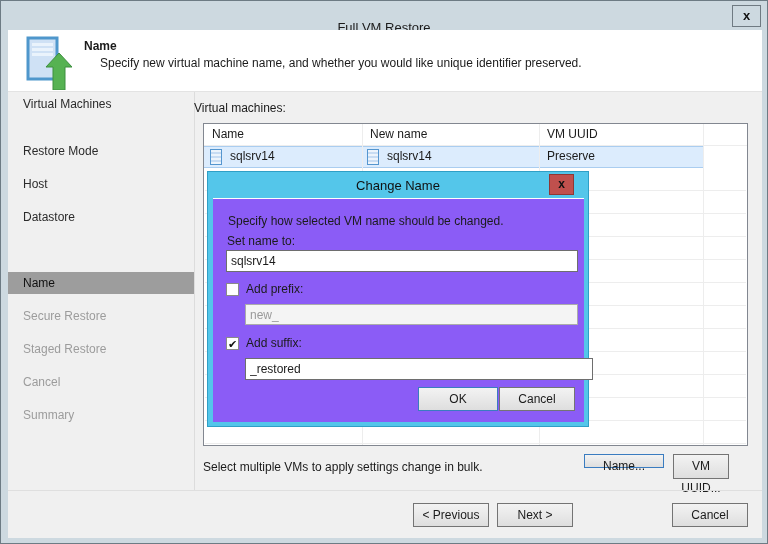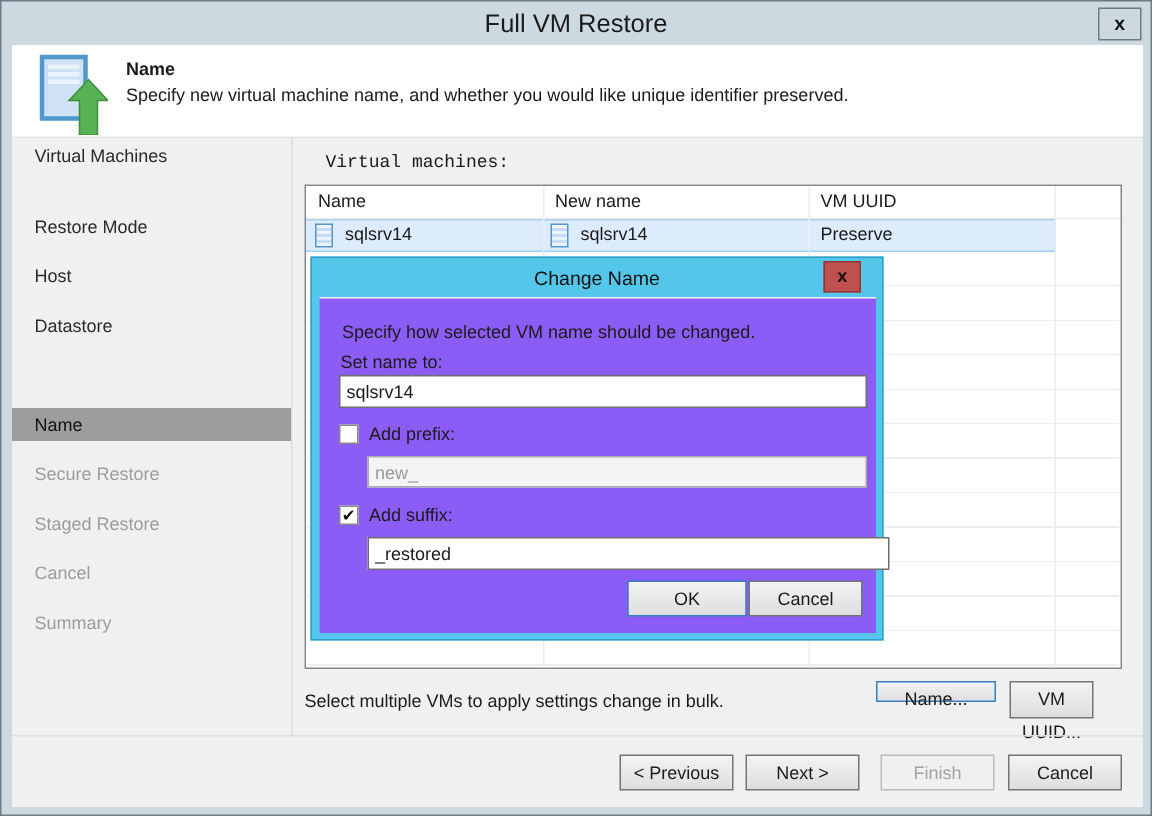--- a/index.html
+++ b/index.html
@@ -2,39 +2,39 @@
 <html><head>
 <meta charset="utf-8">
 <style>
   html,body{margin:0;padding:0;background:#555;}
   *{box-sizing:border-box;font-family:"Liberation Sans",sans-serif;}
   #stage{position:relative;width:768px;height:544px;background:#cdd9e0;border:1px solid #6d7b84;overflow:hidden;}
   .txt{color:#1b1b1b;font-size:12px;white-space:nowrap;}
   .abs{position:absolute;}
 
   
-  #titlebar{left:0;top:0;width:100%;height:30px;text-align:center;line-height:29px;font-size:17px;color:#1b1b1b;}
+  #titlebar{left:0;top:12px;width:100%;height:30px;text-align:center;line-height:29px;font-size:13px;color:#1b1b1b;}
   #win-close{right:6px;top:4px;width:29px;height:22px;border:1px solid #6f7a82;background:#cdd9e0;
              text-align:center;line-height:20px;font-weight:bold;font-size:13px;color:#111;cursor:pointer;}
 
   
   #header{left:7px;top:29px;width:754px;height:62px;background:#ffffff;border-bottom:1px solid #e3e3e3;}
   #header-title{left:76px;top:9px;font-weight:bold;font-size:12px;}
-  #header-desc{left:76px;top:26px;font-size:12px;}
+  #header-desc{left:92px;top:26px;font-size:12px;}
   #header-icon{left:18px;top:6px;width:46px;height:54px;}
 
   
   #body{left:7px;top:91px;width:754px;height:446px;background:#f0f0f0;}
   #sidebar-divider{left:193px;top:91px;width:1px;height:398px;background:#dcdcdc;}
   .step{left:7px;width:186px;height:22px;line-height:22px;padding-left:15px;font-size:12px;color:#2b2b2b;cursor:default;}
   .step.future{color:#9c9c9c;}
   .step.current{background:#9d9d9d;color:#111;}
 
   
-  #vm-label{left:216px;top:100px;font-family:Liberation Mono, monospace;}
+  #vm-label{left:193px;top:100px;}
   #vm-table{left:202px;top:122px;width:545px;height:323px;background:#fff;border:1px solid #828790;}
   .col-sep{top:0;width:1px;height:321px;background:#ededed;}
   #th-row{left:0;top:0;width:543px;height:22px;border-bottom:1px solid #ededed;}
   .th{top:3px;font-size:12px;color:#1b1b1b;}
   #sel-row{left:0;top:22px;width:500px;height:22px;background:#dcecfd;border:1px solid #aacdf0;border-left:none;}
   .cell-text{top:25px;font-size:12px;color:#1b1b1b;}
   .vm-icon{top:25px;width:12px;height:16px;border:1px solid #5596cf;
            background:repeating-linear-gradient(180deg,#ecf4fc 0 2px,#c7dcf3 2px 4px);}
   #grid-lines{left:1px;top:44px;width:541px;height:277px;
               background:repeating-linear-gradient(to bottom,transparent 0 22px,#ededed 22px 23px);}
@@ -132,21 +132,20 @@
     <div class="cell-text abs" style="left:343px">Preserve</div>
   </div>
 
   <div id="bulk-hint" class="abs txt">Select multiple VMs to apply settings change in bulk.</div>
   <div id="btn-name" class="btn accent">Name...</div>
   <div id="btn-vmuuid" class="btn">VM UUID...</div>
 
   <div id="footer-sep" class="abs"></div>
   <div id="btn-prev" class="btn">&lt; Previous</div>
   <div id="btn-next" class="btn">Next &gt;</div>
-  <div id="btn-finish" class="btn disabled">Finish</div>
   <div id="btn-cancel" class="btn">Cancel</div>
 
   <div id="dialog" class="abs">
     <div id="dlg-title" class="abs">
       <span>Change Name</span>
     </div>
     <div id="dlg-close" class="abs">
       <span>x</span>
     </div>
     <div id="dlg-content" class="abs">

